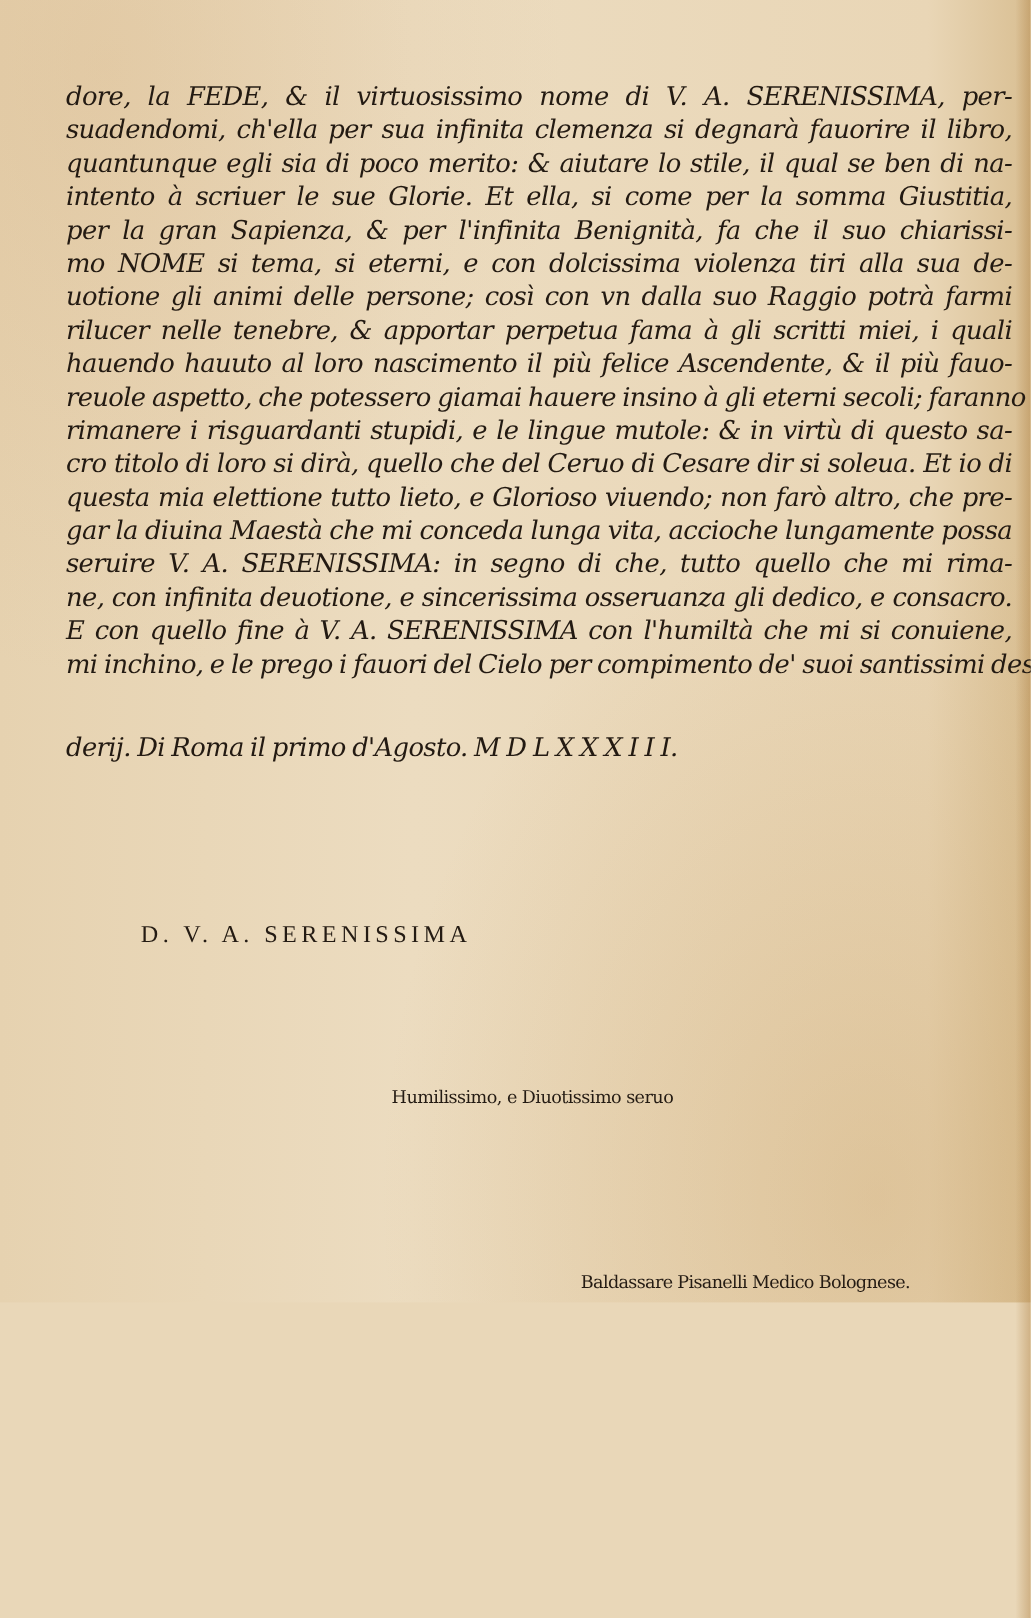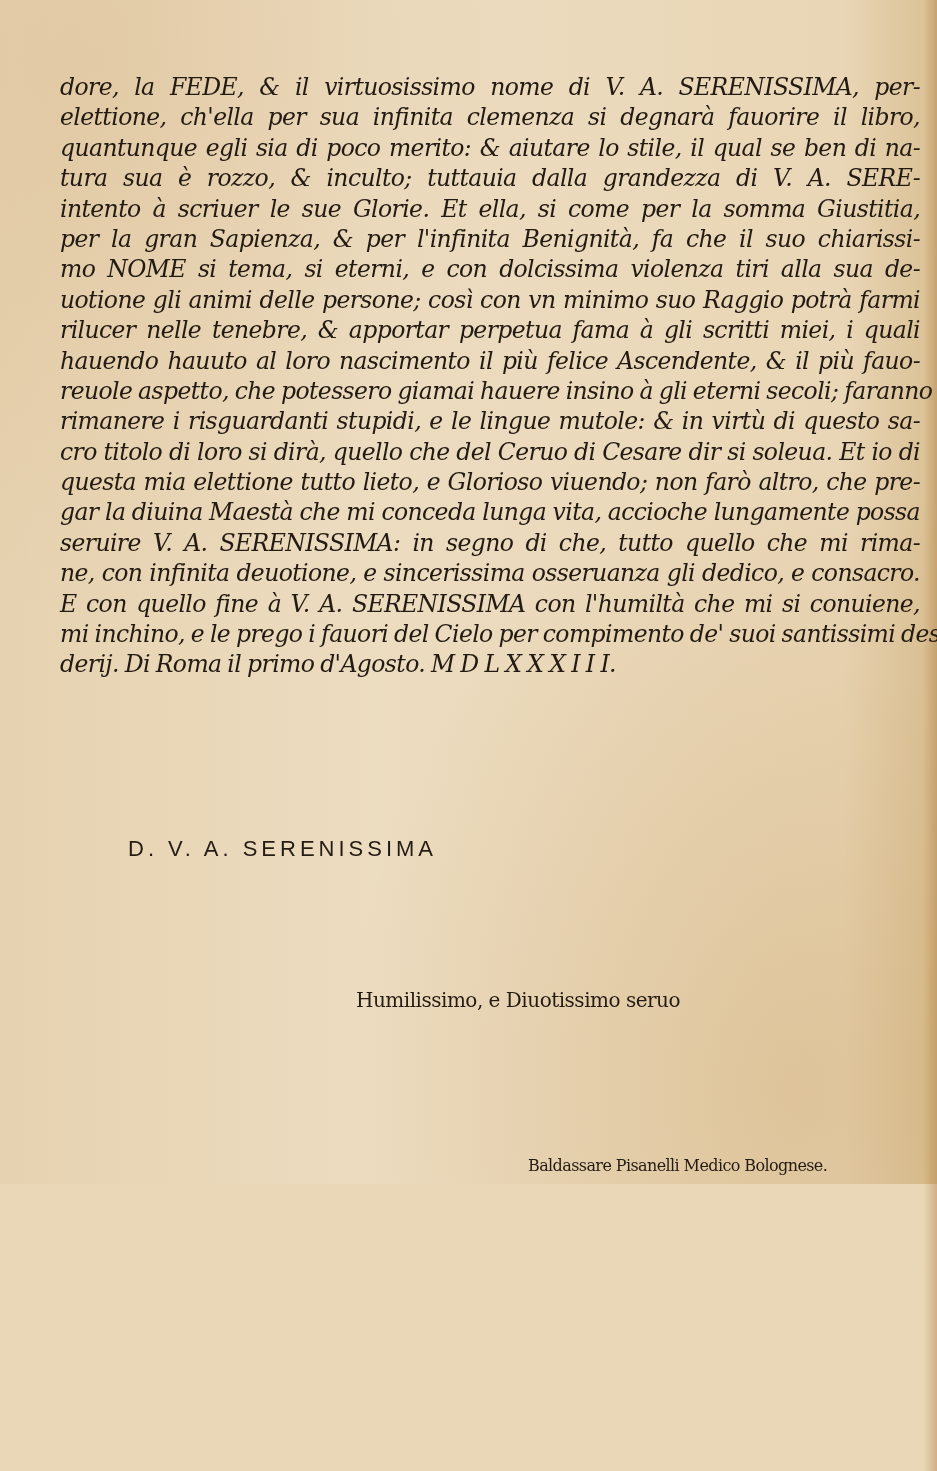--- a/index.html
+++ b/index.html
@@ -27,52 +27,51 @@
     color: #231a12;
   }
   .line {
     height: 30.4px; line-height: 30.4px;
     white-space: nowrap;
     text-align: justify;
     text-align-last: justify;
     letter-spacing: -0.6px;
     word-spacing: -1px;
   }
-  .line.last { text-align-last: left; }
+  .line.last { text-align-last: left; margin-top: 45px; }
   .salutation {
     position: absolute; left: 128px; top: 836px;
-    font-family: Liberation Sans, sans-serif;
+    font-family: Liberation Serif, serif;
     font-size: 22px; letter-spacing: 4px; color: #241b13;
   }
   .closing {
     position: absolute; left: 356px; top: 988px;
     font-family: "DejaVu Serif", serif;
-    font-size: 20px; color: #241b13; letter-spacing: -0.5px;
+    font-size: 16px; color: #241b13; letter-spacing: -0.5px;
   }
   .signature {
     position: absolute; left: 528px; top: 1156px;
     font-family: "DejaVu Serif", serif;
     font-size: 16px; color: #241b13; letter-spacing: -0.6px;
   }
 </style>
 </head>
 <body>
 
 <div class="page">
   <div class="right-edge"></div>
 
   <div class="body-text">
     <div class="line">dore, la FEDE, &amp; il virtuosissimo nome di V. A. SERENISSIMA, per-</div>
-    <div class="line">elettione, ch'ella per sua infinita clemenza si degnarà fauorire il libro,</div>
+    <div class="line">suadendomi, ch'ella per sua infinita clemenza si degnarà fauorire il libro,</div>
     <div class="line">quantunque egli sia di poco merito: &amp; aiutare lo stile, il qual se ben di na-</div>
-    <div class="line">tura sua è rozzo, &amp; inculto; tuttauia dalla grandezza di V. A. SERE-</div>
     <div class="line">intento à scriuer le sue Glorie. Et ella, si come per la somma Giustitia,</div>
     <div class="line">per la gran Sapienza, &amp; per l'infinita Benignità, fa che il suo chiarissi-</div>
     <div class="line">mo NOME si tema, si eterni, e con dolcissima violenza tiri alla sua de-</div>
-    <div class="line">uotione gli animi delle persone; così con vn minimo suo Raggio potrà farmi</div>
+    <div class="line">uotione gli animi delle persone; così con vn dalla suo Raggio potrà farmi</div>
     <div class="line">rilucer nelle tenebre, &amp; apportar perpetua fama à gli scritti miei, i quali</div>
     <div class="line">hauendo hauuto al loro nascimento il più felice Ascendente, &amp; il più fauo-</div>
     <div class="line">reuole aspetto, che potessero giamai hauere insino à gli eterni secoli; faranno</div>
     <div class="line">rimanere i risguardanti stupidi, e le lingue mutole: &amp; in virtù di questo sa-</div>
     <div class="line">cro titolo di loro si dirà, quello che del Ceruo di Cesare dir si soleua. Et io di</div>
     <div class="line">questa mia elettione tutto lieto, e Glorioso viuendo; non farò altro, che pre-</div>
     <div class="line">gar la diuina Maestà che mi conceda lunga vita, accioche lungamente possa</div>
     <div class="line">seruire V. A. SERENISSIMA: in segno di che, tutto quello che mi rima-</div>
     <div class="line">ne, con infinita deuotione, e sincerissima osseruanza gli dedico, e consacro.</div>
     <div class="line">E con quello fine à V. A. SERENISSIMA con l'humiltà che mi si conuiene,</div>

